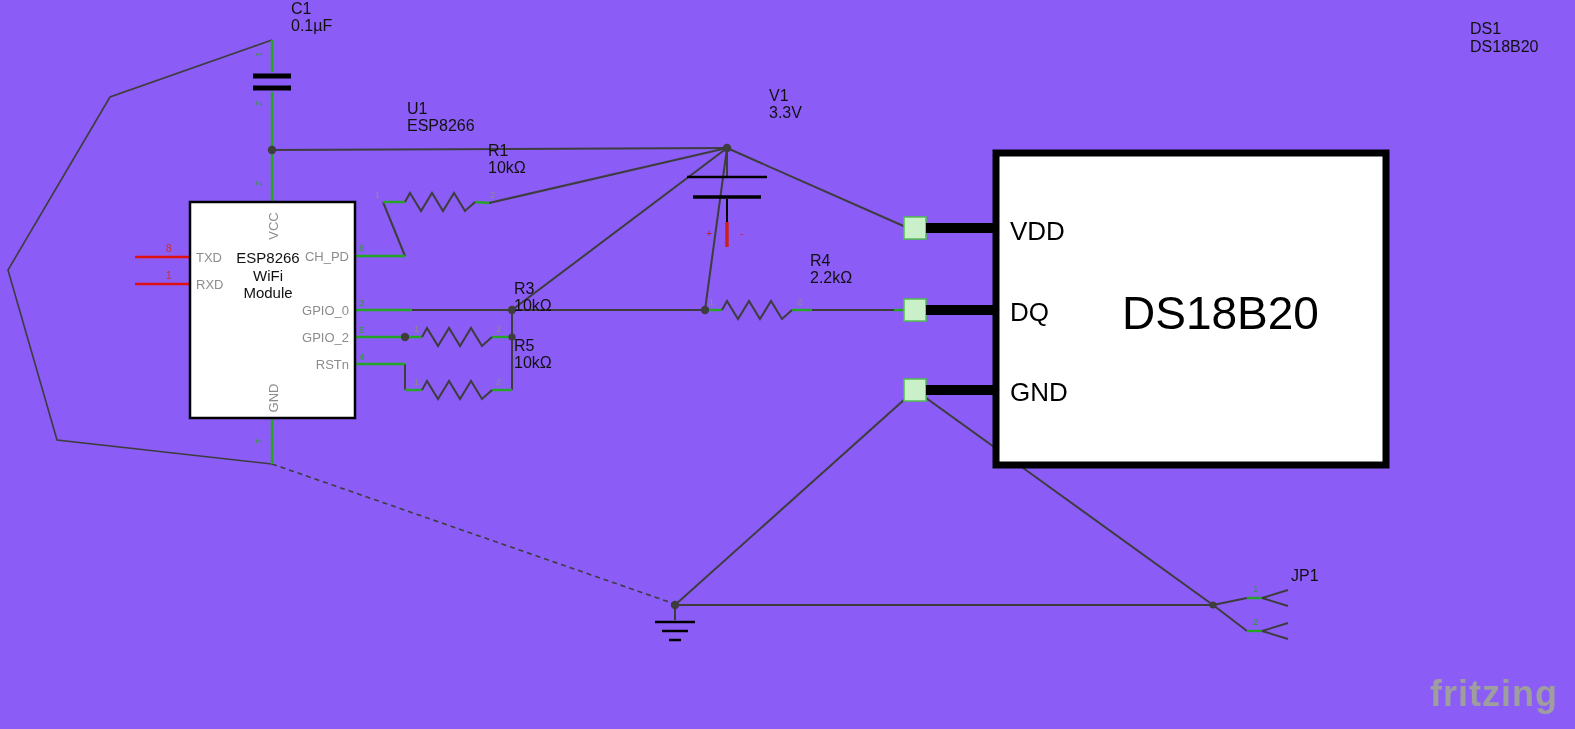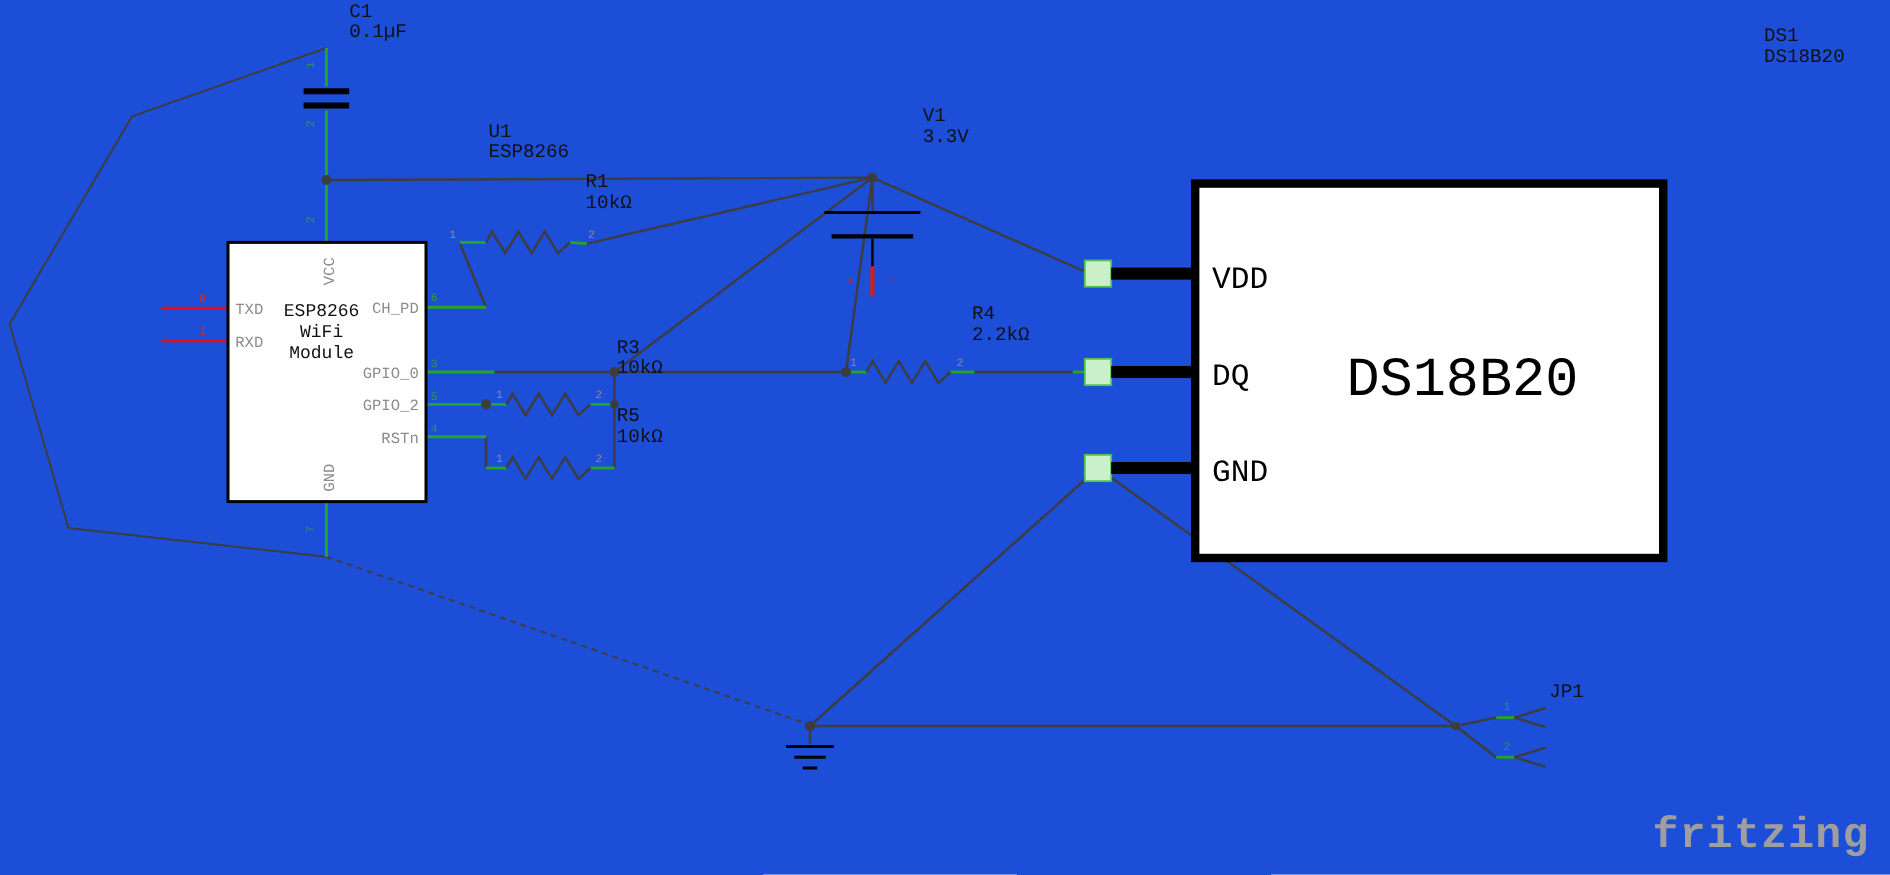--- a/index.html
+++ b/index.html
@@ -1,16 +1,16 @@
 <!DOCTYPE html>
 <html><head>
 <meta charset="utf-8">
 <style>
   html,body{margin:0;padding:0;background:#ffffff;}
-  .canvas{position:relative;width:1575px;height:729px;background:#1d4ed8;font-family:Liberation Mono, monospace;overflow:hidden;}
+  .canvas{position:relative;width:1575px;height:729px;background:#8b5cf6;font-family:Liberation Sans, sans-serif;overflow:hidden;}
   svg{position:absolute;left:0;top:0;}
   .w{stroke:#3d3d3d;stroke-width:2;fill:none;}
   .wthin{stroke:#3d3d3d;stroke-width:1.6;fill:none;}
   .dash{stroke:#3d3d3d;stroke-width:1.6;fill:none;stroke-dasharray:5 4;}
   .g{stroke:#25a525;stroke-width:2.4;fill:none;}
   .r{stroke:#e01010;stroke-width:2.6;fill:none;}
   .blk{stroke:#000000;fill:none;}
   .dot{fill:#3d3d3d;stroke:none;}
   .lbl{font-size:16px;fill:#111111;}
   .inlbl{font-size:15px;fill:#111111;}

